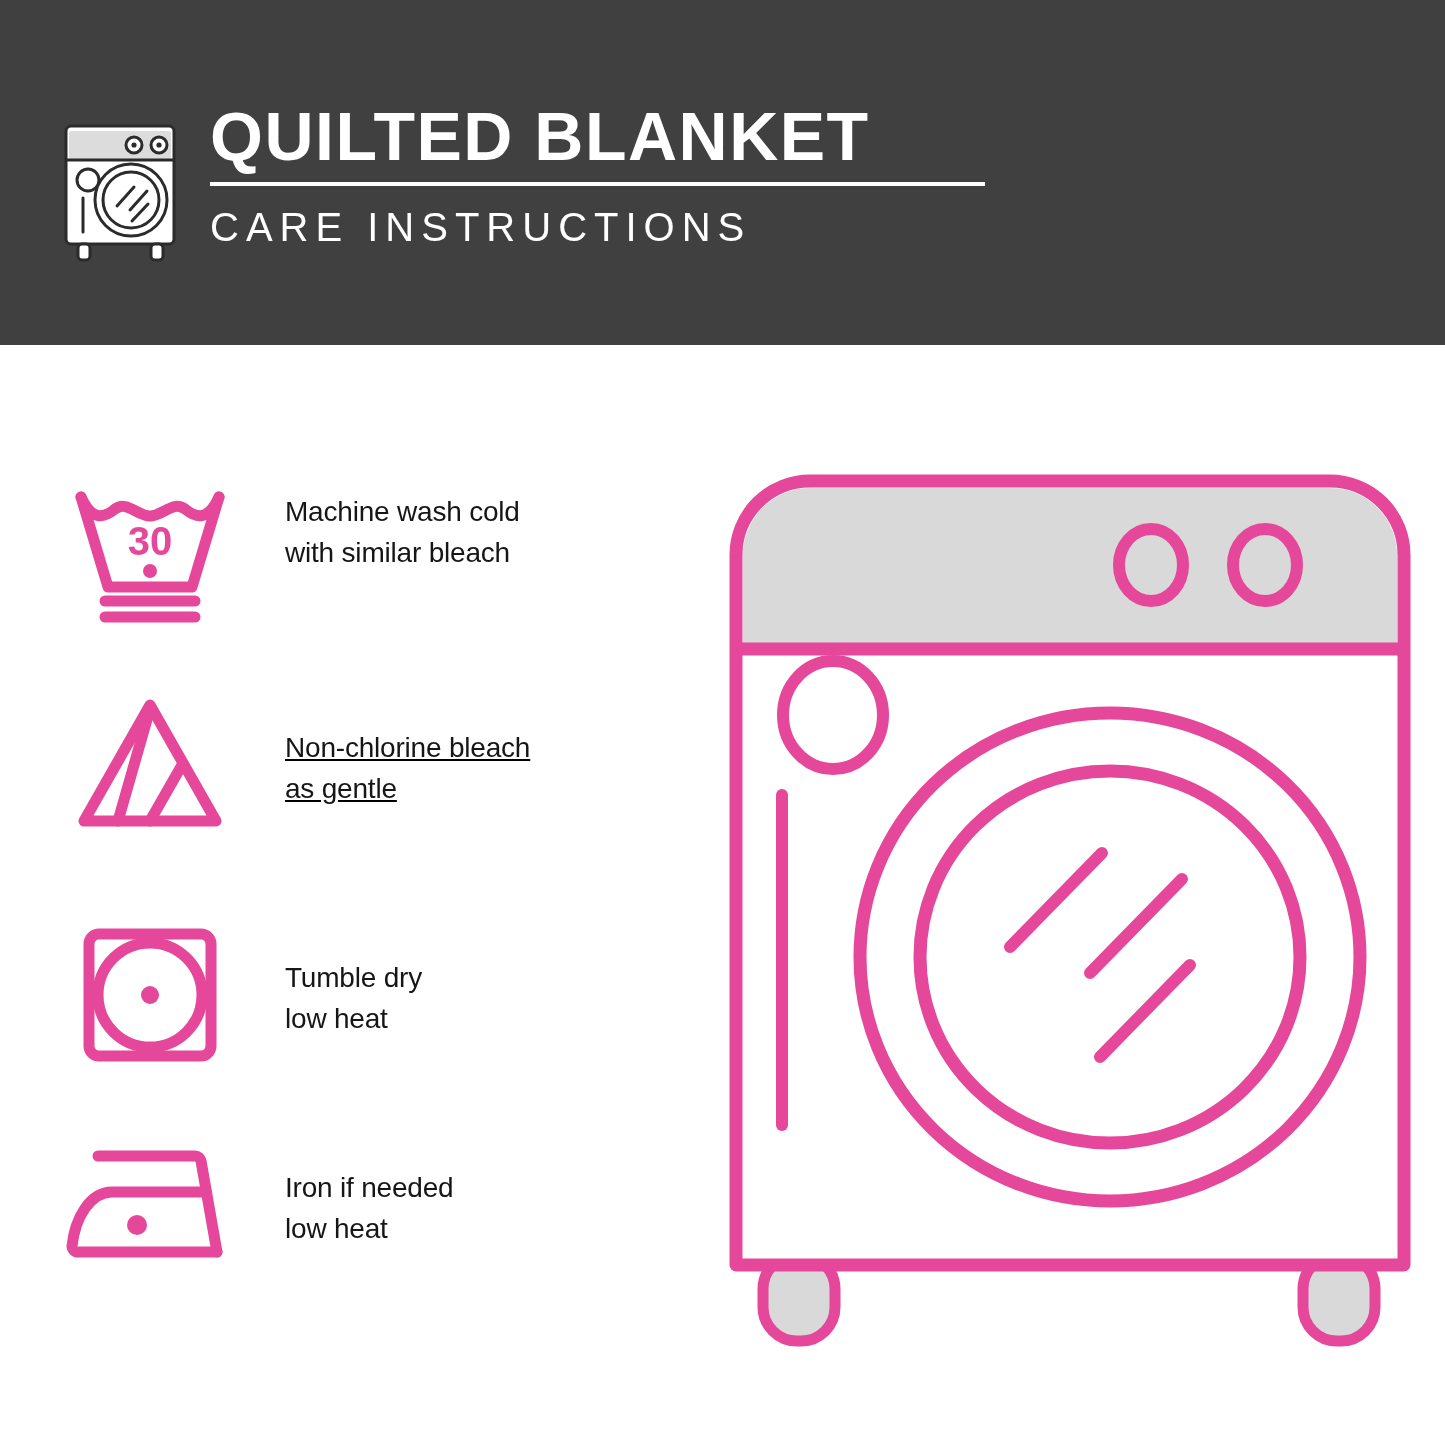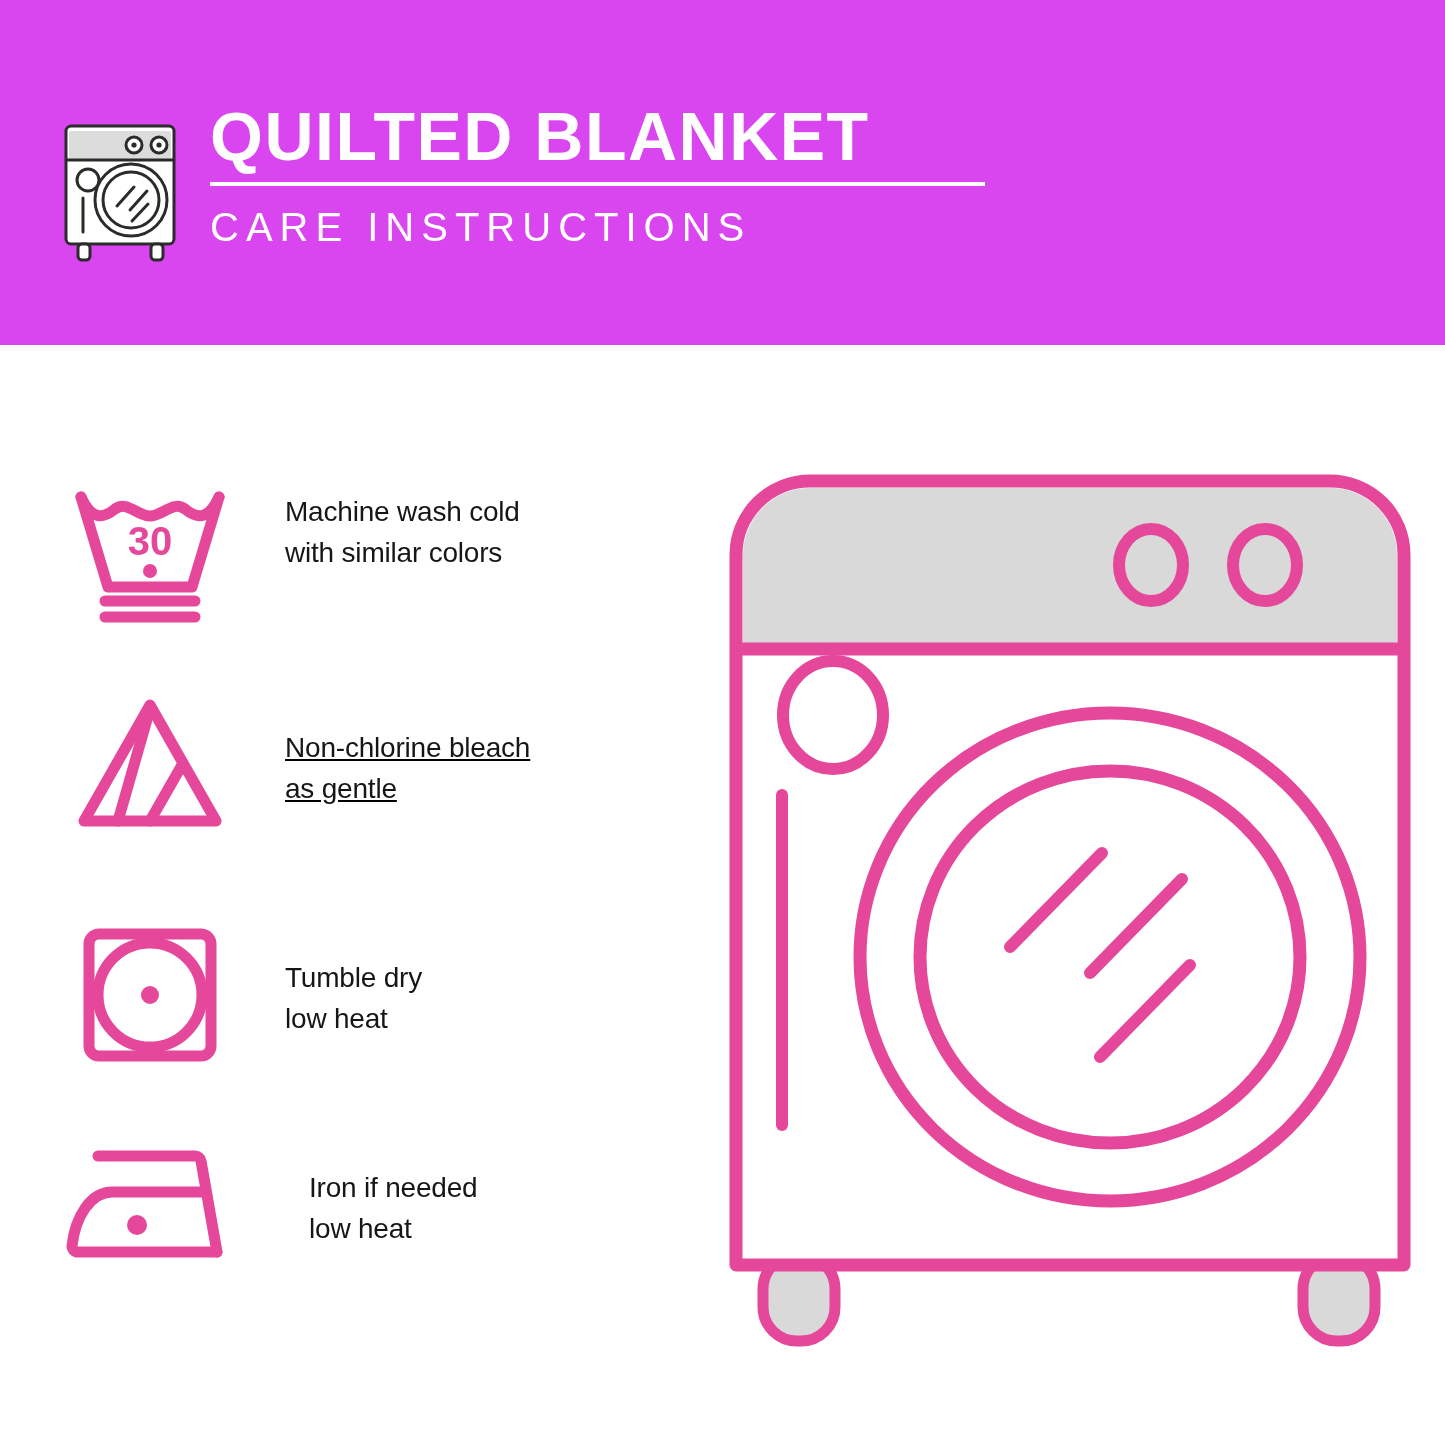--- a/index.html
+++ b/index.html
@@ -15,21 +15,21 @@
     position: relative;
   }
 
   
   .header {
     position: absolute;
     left: 0;
     top: 0;
     width: 1445px;
     height: 345px;
-    background: #d946ef;
+    background: #404040;
     overflow: hidden;
   }
   .header-inner {
     position: absolute;
     left: 58px;
     top: 100px;
     display: flex;
     align-items: flex-start;
   }
   .header-logo {
@@ -88,21 +88,21 @@
   .care-row {
     position: absolute;
     left: 0;
     width: 620px;
     display: flex;
     align-items: flex-start;
   }
   .care-row.r0 { top: 0px;   }
   .care-row.r1 { top: 210px; text-decoration: underline; }
   .care-row.r2 { top: 440px; }
-  .care-row.r3 { top: 650px; gap: 24px; }
+  .care-row.r3 { top: 650px; }
 
   .care-symbol {
     width: 175px;
     height: 160px;
     flex: 0 0 auto;
     display: flex;
     align-items: center;
     justify-content: center;
   }
   .care-symbol svg { display: block; }
@@ -195,21 +195,21 @@
             <line x1="30" y1="118" x2="120" y2="118"></line>
             <line x1="30" y1="134" x2="120" y2="134"></line>
           </g>
 
           <text x="75" y="72" text-anchor="middle" font-family="Liberation Sans, sans-serif" font-size="40" font-weight="bold" fill="#e5479b">30</text>
           <circle cx="75" cy="88" r="7" fill="#e5479b"></circle>
         </svg>
       </div>
       <div class="care-text">
         <div>Machine wash cold</div>
-        <div>with similar colors</div>
+        <div>with similar bleach</div>
       </div>
     </div>
 
     <div class="care-row r1">
       <div class="care-symbol">
         <svg viewBox="0 0 160 140" width="160" height="140" aria-hidden="true">
           <g fill="none" stroke="#e5479b" stroke-width="11" stroke-linecap="round" stroke-linejoin="round">
             <path d="M80 10 L 146 126 L 14 126 Z"></path>
             <line x1="80" y1="14" x2="48" y2="126"></line>
             <line x1="112" y1="70" x2="80" y2="126"></line>

